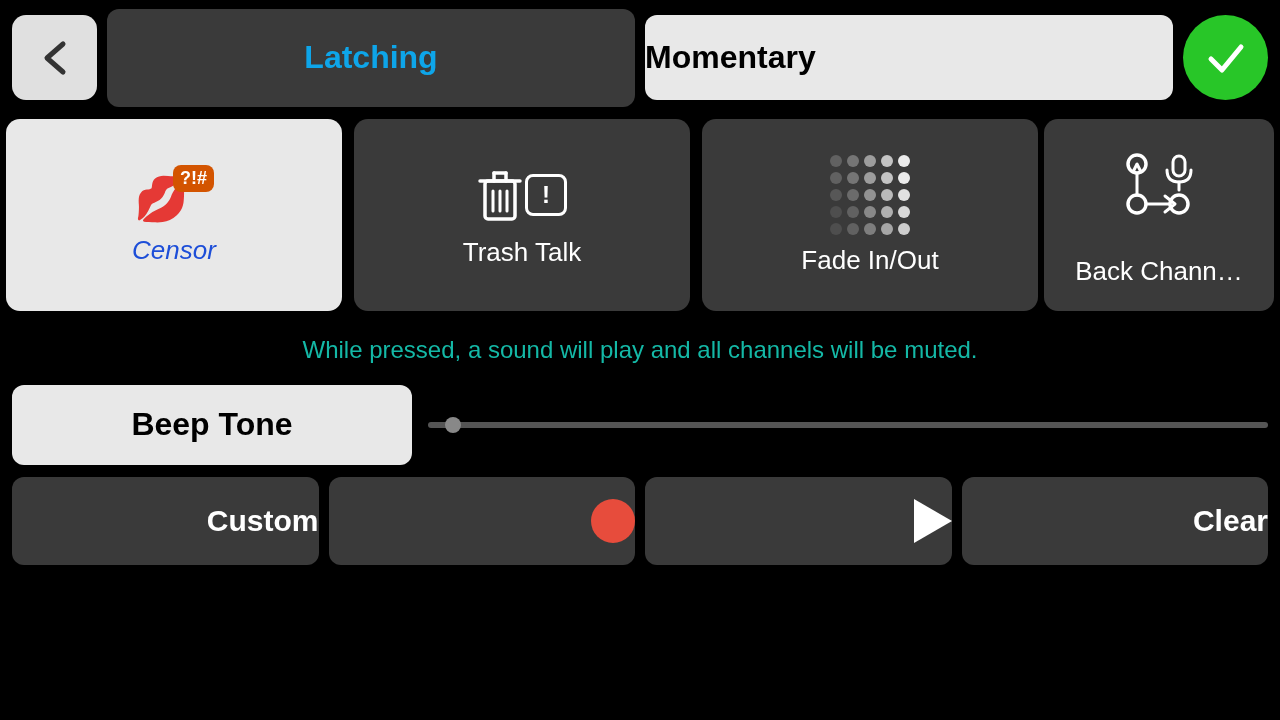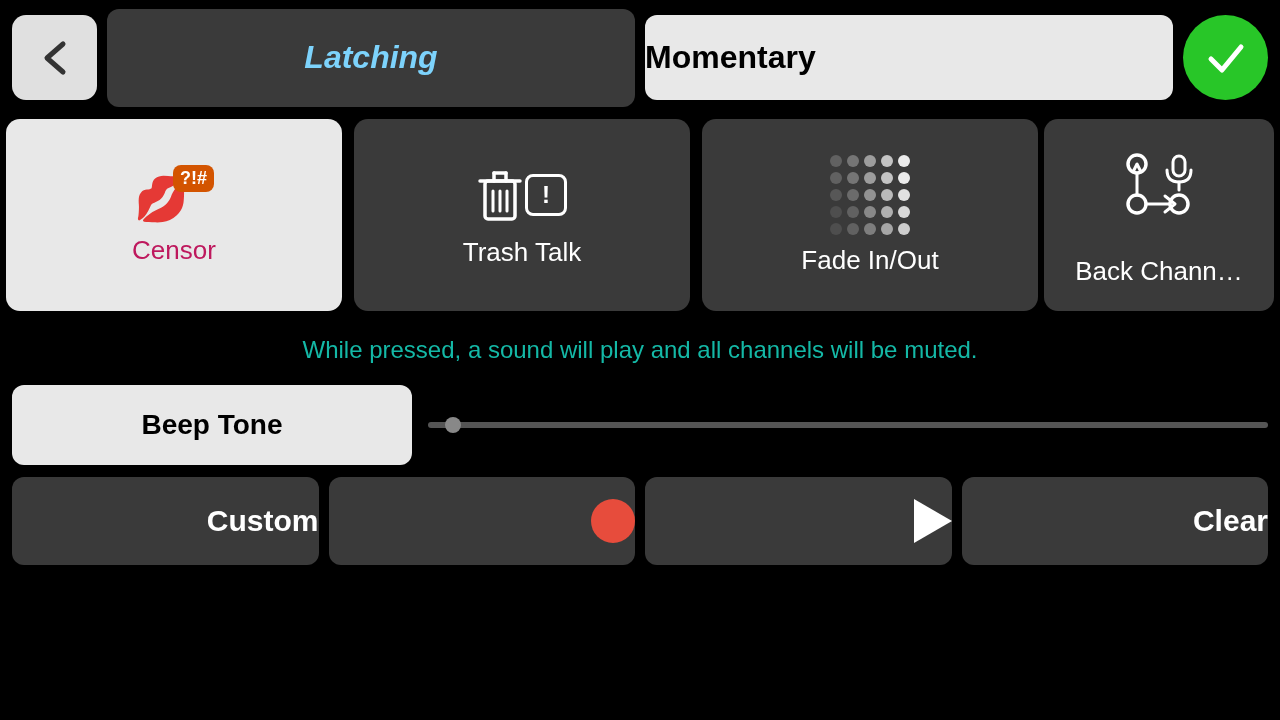--- a/index.html
+++ b/index.html
@@ -35,23 +35,22 @@
     .tab-latching {
       flex: 1;
       height: 98px;
       background: #3a3a3a;
       border-radius: 12px;
       display: flex;
       align-items: center;
       justify-content: center;
       font-size: 32px;
       font-weight: 600;
-      color: #7dd3fc;
-      cursor: pointer;
-      font-style: italic;
+      color: #0ea5e9;
+      cursor: pointer;
     }
     .tab-momentary {
       flex: 1;
       height: 85px;
       background: #e8e8e8;
       border-radius: 12px;
       display: flex;
       align-items: center;
       justify-content: flex-start;
       font-size: 32px;
@@ -97,21 +96,21 @@
     }
     .card.active {
       background: #e8e8e8;
       color: #000;
     }
     .card-label {
       font-size: 26px;
       font-weight: 500;
       text-align: center;
     }
-    .card.active .card-label { color: #be185d; }
+    .card.active .card-label { color: #1d4ed8; font-style: italic; }
 
     
     .censor-icon {
       position: relative;
       width: 80px;
       height: 60px;
     }
     .lips {
       font-size: 44px;
       position: absolute;
@@ -174,21 +173,21 @@
       padding: 0 4px;
     }
     .beep-btn {
       width: 400px;
       height: 80px;
       background: #e8e8e8;
       border-radius: 12px;
       display: flex;
       align-items: center;
       justify-content: center;
-      font-size: 28px;
+      font-size: 32px;
       font-weight: 600;
       color: #000;
       cursor: pointer;
       flex-shrink: 0;
     }
     .slider-track {
       flex: 1;
       height: 6px;
       background: #555;
       border-radius: 3px;

